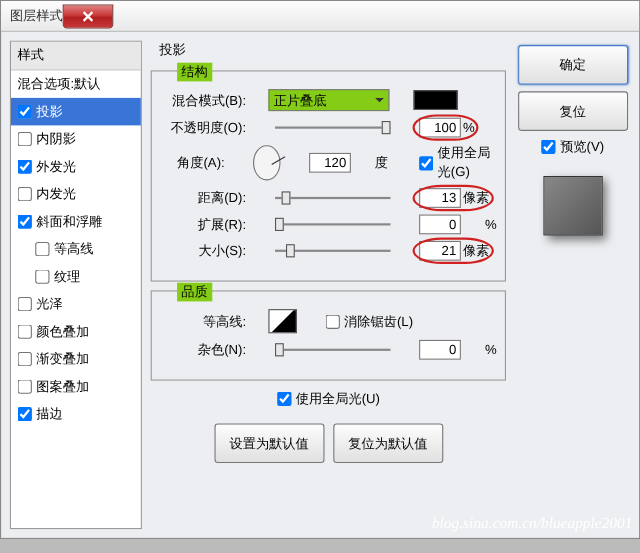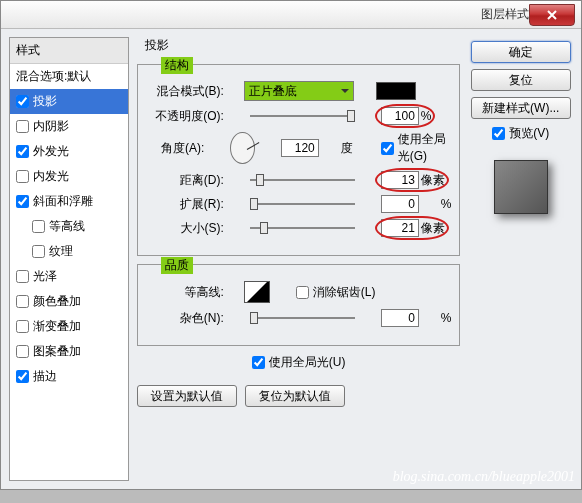--- a/index.html
+++ b/index.html
@@ -1,18 +1,18 @@
 <!DOCTYPE html>
 <html><head>
 <meta charset="utf-8">
 <style>
 *{box-sizing:border-box;margin:0;padding:0;font-family:"Microsoft YaHei",SimSun,Arial,sans-serif;font-size:12px}
 body{background:#bbb}
 .window{width:582px;background:#eceef1;border:1px solid #888;position:relative}
-.titlebar{height:28px;background:linear-gradient(#fdfdfd,#e8e8e8);border-bottom:1px solid #bbb;display:flex;align-items:center;justify-content:flex-end;padding-left:8px}
+.titlebar{height:28px;background:linear-gradient(#fdfdfd,#e8e8e8);border-bottom:1px solid #bbb;display:flex;align-items:center;justify-content:flex-start;padding-left:8px}
 .titlebar span{color:#333}
 .close-btn{width:46px;height:22px;background:linear-gradient(#e08080,#c83838 45%,#b02020 55%,#c83838);border:1px solid #803030;border-radius:0 0 4px 4px;margin-right:6px;color:#fff;display:flex;align-items:center;justify-content:center;font-weight:bold;font-size:14px}
 .content{display:flex;padding:8px;gap:8px;min-height:460px}
 .sidebar{width:126px;border:1px solid #999;background:#fff}
 .sidebar-head{background:#e8e8e8;padding:4px 6px;border-bottom:1px solid #ccc}
 .sidebar-item{padding:4px 6px;display:flex;align-items:center;gap:4px}
 .sidebar-item.sub{padding-left:22px}
 .sidebar-item.selected{background:#3875d7;color:#fff}
 .sidebar-item input[type=checkbox]{margin:0}
 .main{flex:1;display:flex;flex-direction:column;gap:8px}
@@ -26,25 +26,25 @@
 .slider-track{width:105px;height:2px;background:#888;position:relative;margin:0 6px}
 .slider-thumb{position:absolute;top:-5px;width:8px;height:12px;background:#e8e8e8;border:1px solid #555}
 .val-box{width:38px;height:18px;border:1px solid #7a7a7a;background:#fff;text-align:right;padding:1px 3px}
 .unit{margin-left:2px}
 .circled{display:inline-flex;align-items:center;position:relative}
 .circled::after{content:"";position:absolute;left:-6px;right:-4px;top:-3px;bottom:-3px;border:2px solid #d02020;border-radius:50%/70%;pointer-events:none}
 .angle-dial{width:32px;height:32px;border:1px solid #777;border-radius:50%;background:#f4f4f4;position:relative;margin:0 6px}
 .angle-dial::after{content:"";position:absolute;width:14px;height:1px;background:#333;left:16px;top:16px;transform-origin:left center;transform:rotate(-30deg)}
 .chk{display:flex;align-items:center;gap:4px}
 .right-col{width:110px;display:flex;flex-direction:column;gap:6px;align-items:center;padding-top:4px}
-.btn{width:100px;height:22px;background:linear-gradient(#fdfdfd,#e0e0e0);border:1px solid #777;border-radius:3px;display:flex;align-items:center;justify-content:center}
+.btn{width:100px;height:36px;background:linear-gradient(#fdfdfd,#e0e0e0);border:1px solid #777;border-radius:3px;display:flex;align-items:center;justify-content:center}
 .btn.primary{border:1px solid #4a7ac8;box-shadow:0 0 2px #4a7ac8}
 .preview-sw{width:54px;height:54px;background:linear-gradient(135deg,#888,#555);border:1px solid #333;margin-top:12px;box-shadow:4px 4px 8px rgba(0,0,0,.5)}
 .contour-sw{width:26px;height:22px;border:1px solid #555;background:linear-gradient(135deg,#fff 49%,#000 51%);margin-right:6px}
-.footer-row{display:flex;gap:8px;justify-content:flex-start;margin-top:6px}
+.footer-row{display:flex;gap:8px;justify-content:center;margin-top:6px}
 .watermark{position:absolute;bottom:4px;right:6px;color:#fff;font-style:italic;font-family:Georgia,serif;font-size:14px}
 </style>
 </head>
 <body>
 
 <div class="window">
   <div class="titlebar">
     <span>图层样式</span>
     <div class="close-btn">
       <svg width="12" height="12" viewBox="0 0 12 12">
@@ -216,23 +216,20 @@
       </div>
     </div>
 
     <div class="right-col">
       <div class="btn primary">
           <span>确定</span>
         </div>
       <div class="btn">
           <span>复位</span>
         </div>
-      <div class="btn">
-          <span>新建样式(W)...</span>
-        </div>
       <label class="chk">
         <input type="checkbox" checked="" style="">
           <span>预览(V)</span>
       </label>
       <div class="preview-sw"></div>
     </div>
   </div>
   <div class="watermark">blog.sina.com.cn/blueapple2001</div>
 </div>
 

